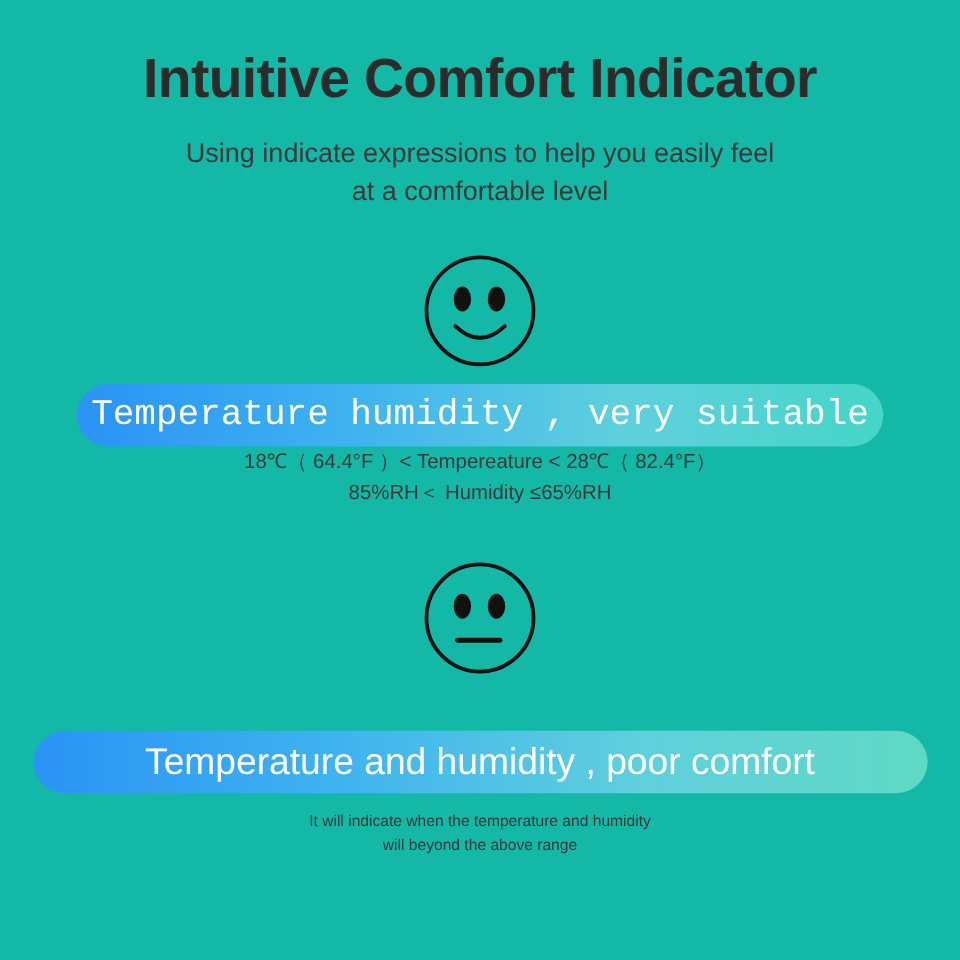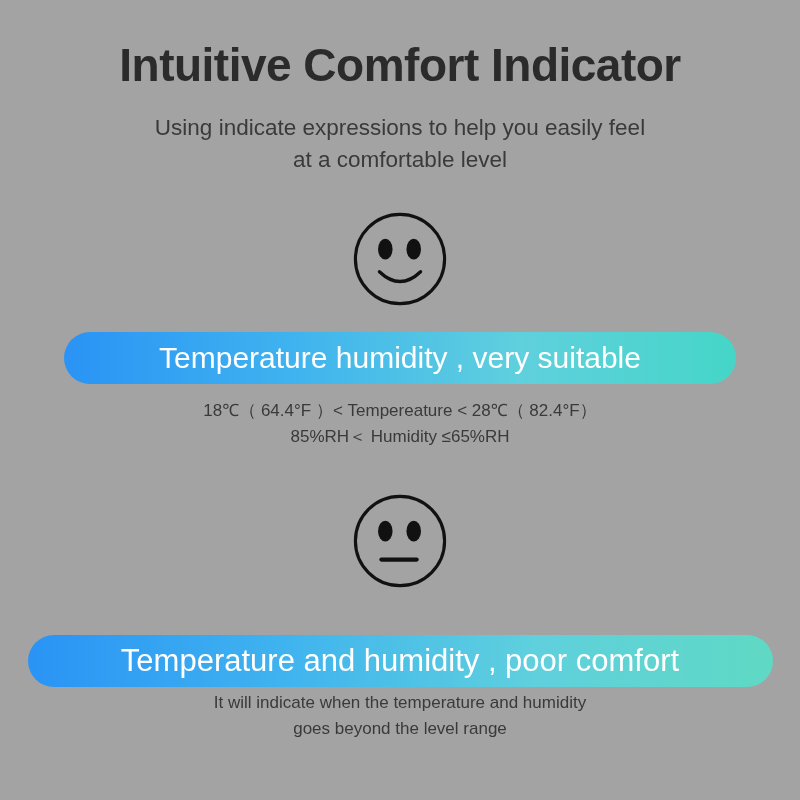--- a/index.html
+++ b/index.html
@@ -10,21 +10,21 @@
     width: 800px;
     height: 800px;
     background: #ffffff;
     font-family: "Liberation Sans", sans-serif;
     overflow: hidden;
   }
   .page {
     position: relative;
     width: 800px;
     height: 800px;
-    background: #a3a3a3;
+    background: #14b8a6;
     display: flex;
     flex-direction: column;
     align-items: center;
   }
 
   
   .title {
     margin: 0;
     padding-top: 40px;
     font-size: 46px;
@@ -63,44 +63,44 @@
     display: flex;
     align-items: center;
     justify-content: center;
     color: #ffffff;
     font-weight: normal;
     white-space: nowrap;
     overflow: hidden;
   }
   .banner-1 {
     width: 672px;
-    margin-top: 24px;
+    margin-top: 12px;
     font-size: 30px;
     background: linear-gradient(90deg, #2a93f5 0%, #3fb3ef 34%, #5fd0dd 68%, #45d6c8 100%);
+    font-family: Liberation Mono, monospace;
   }
   .banner-2 {
     width: 745px;
     margin-top: 45px;
     font-size: 31px;
     background: linear-gradient(90deg, #2a93f5 0%, #3fb3ef 34%, #5fd0dd 68%, #5fd9c4 100%);
   }
 
   
   .caption {
     text-align: center;
     color: #3a3a3a;
     line-height: 1.5;
   }
   .caption-specs {
-    padding-top: 14px;
     font-size: 17px;
   }
   .caption-note {
-    padding-top: 3px;
-    font-size: 17px;
+    padding-top: 13px;
+    font-size: 13px;
   }
   .caption-line { display: block; }
 </style>
 </head>
 <body>
 
 <div class="page">
 
   <h1 class="title">Intuitive Comfort Indicator</h1>
 
@@ -131,16 +131,16 @@
       <ellipse cx="35" cy="40" rx="7.4" ry="10.6" fill="#111111"></ellipse>
       <ellipse cx="64" cy="40" rx="7.4" ry="10.6" fill="#111111"></ellipse>
       <line x1="31" y1="69" x2="67" y2="69" stroke="#111111" stroke-width="4.2" stroke-linecap="round"></line>
     </svg>
   </div>
 
   <div class="banner banner-2">Temperature and humidity , poor comfort</div>
 
   <div class="caption caption-note">
     <span class="caption-line">It will indicate when the temperature and humidity</span>
-    <span class="caption-line">goes beyond the level range</span>
+    <span class="caption-line">will beyond the above range</span>
   </div>
 
 </div>
 
 </body></html>

